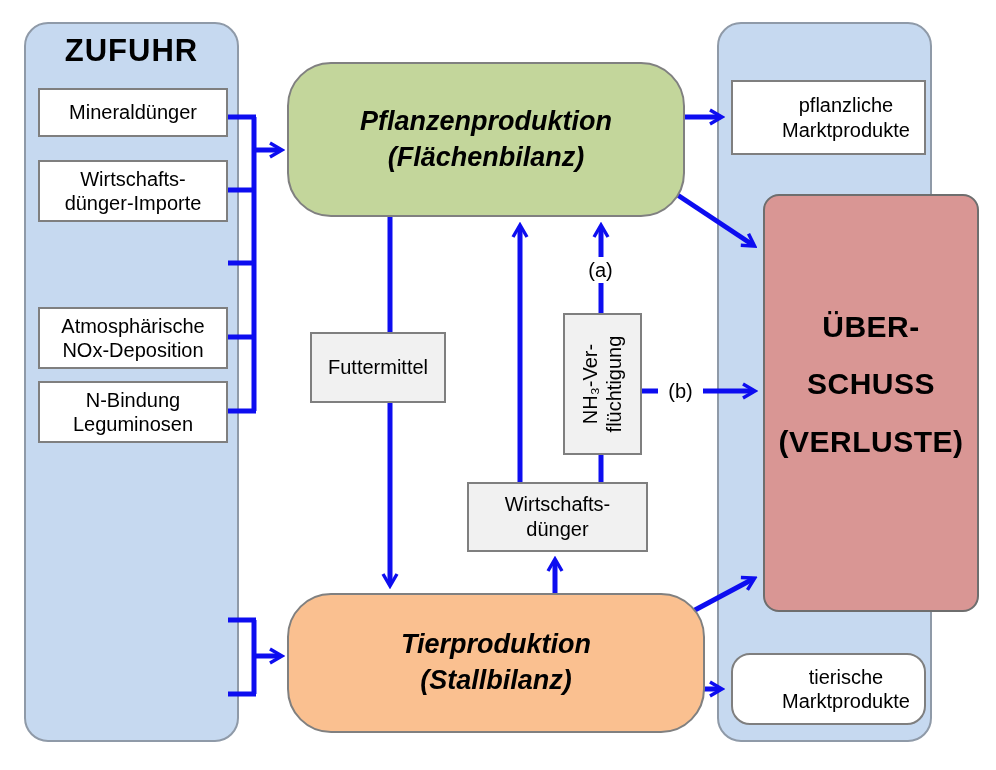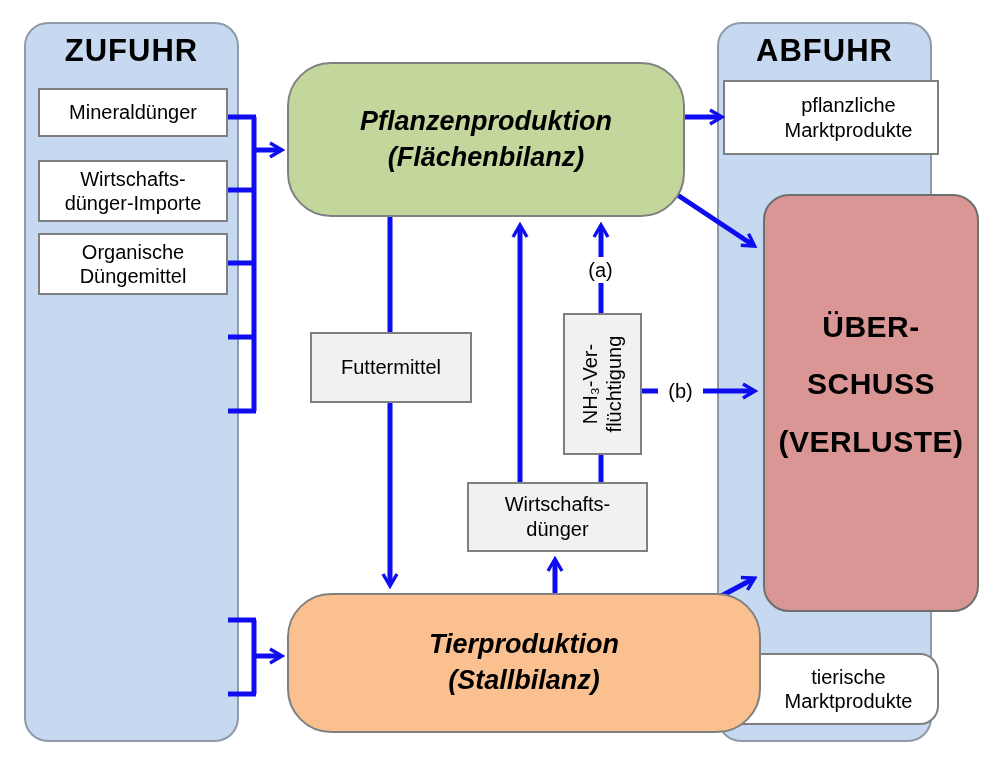--- a/index.html
+++ b/index.html
@@ -25,45 +25,45 @@
   .panel-title{
     position:absolute;top:9px;left:0;right:0;text-align:center;
     font-size:31px;font-weight:bold;letter-spacing:1px;
   }
   .wbox{
     position:absolute;left:12px;width:190px;background:#ffffff;
     border:2px solid var(--box-border);
     display:flex;align-items:center;justify-content:center;
     text-align:center;font-size:20px;line-height:1.22;white-space:pre-line;
   }
-  .wbox.out{left:4px;width:216px;font-size:20px;padding-left:35px;}
+  .wbox.out{left:12px;width:195px;font-size:20px;padding-left:35px;}
   .node{
     position:absolute;z-index:2;
     display:flex;align-items:center;justify-content:center;
     text-align:center;white-space:pre-line;
   }
   .prod{
     background:var(--plant-fill);border:2px solid #808080;border-radius:44px;
     font-size:27px;font-weight:bold;font-style:italic;line-height:1.33;
   }
   #plant-production{left:287px;top:62px;width:398px;height:155px;}
-  #animal-production{left:287px;top:593px;width:474px;height:140px;background:var(--animal-fill);}
+  #animal-production{left:287px;top:593px;width:418px;height:140px;background:var(--animal-fill);}
   #surplus{
     left:763px;top:194px;width:216px;height:418px;
     background:var(--surplus-fill);border:2px solid var(--surplus-border);
-    border-radius:26px;font-size:30px;font-weight:bold;line-height:1.92;
+    border-radius:16px;font-size:30px;font-weight:bold;line-height:1.92;
     letter-spacing:0.5px;padding-bottom:38px;
   }
   .gbox{
     position:absolute;z-index:2;background:var(--gray-fill);
     border:2px solid var(--box-border);
     display:flex;align-items:center;justify-content:center;
     text-align:center;font-size:20px;line-height:1.25;white-space:pre-line;
   }
-  #feed-box{left:310px;top:332px;width:162px;height:71px;}
+  #feed-box{left:310px;top:332px;width:136px;height:71px;}
   #manure-box{left:467px;top:482px;width:181px;height:70px;}
   #nh3-box{left:563px;top:313px;width:79px;height:142px;}
   #nh3-box .rot{transform:rotate(-90deg);white-space:pre-line;text-align:center;line-height:1.2;font-size:20px;}
   svg.arrows{position:absolute;left:0;top:0;z-index:1;}
   svg.arrows line{stroke:var(--arrow);stroke-width:5;fill:none;}
   svg.arrows .mk{stroke:var(--arrow);fill:none;stroke-width:3.4;}
   .flow-label{
     position:absolute;z-index:3;background:#ffffff;text-align:center;
     font-size:20px;line-height:26px;height:26px;
   }
@@ -73,26 +73,27 @@
 </head>
 <body>
 
 <div id="stage">
 
   <div class="panel" id="zufuhr-panel">
     <div class="panel-title">ZUFUHR</div>
     <div class="wbox" style="top:64px;height:49px;">Mineraldünger</div>
     <div class="wbox" style="top:136px;height:62px;">Wirtschafts-
 dünger-Importe</div>
-    <div class="wbox" style="top:209px;height:62px;">Organische
-Düngemittel</div>
+    <div class="wbox" style="top:283px;height:62px;">Atmosphärische
+NOx-Deposition</div>
+    <div class="wbox" style="top:357px;height:62px;">N-Bindung
+Leguminosen</div>
   </div>
 
   <div class="panel" id="abfuhr-panel">
-    <div class="panel-title">ABFUHR</div>
     <div class="wbox out" style="top:56px;height:75px;">pflanzliche
 Marktprodukte</div>
     <div class="wbox out" style="top:629px;height:72px;border-radius:19px;">tierische
 Marktprodukte</div>
   </div>
 
   <svg class="arrows" width="996" height="770" viewBox="0 0 996 770">
     <defs>
       <marker id="ah" viewBox="0 0 18 18" refX="13" refY="9" markerWidth="18" markerHeight="18" orient="auto" markerUnits="userSpaceOnUse">
         <path class="mk" d="M3 2 L15 9 L3 16"></path>

